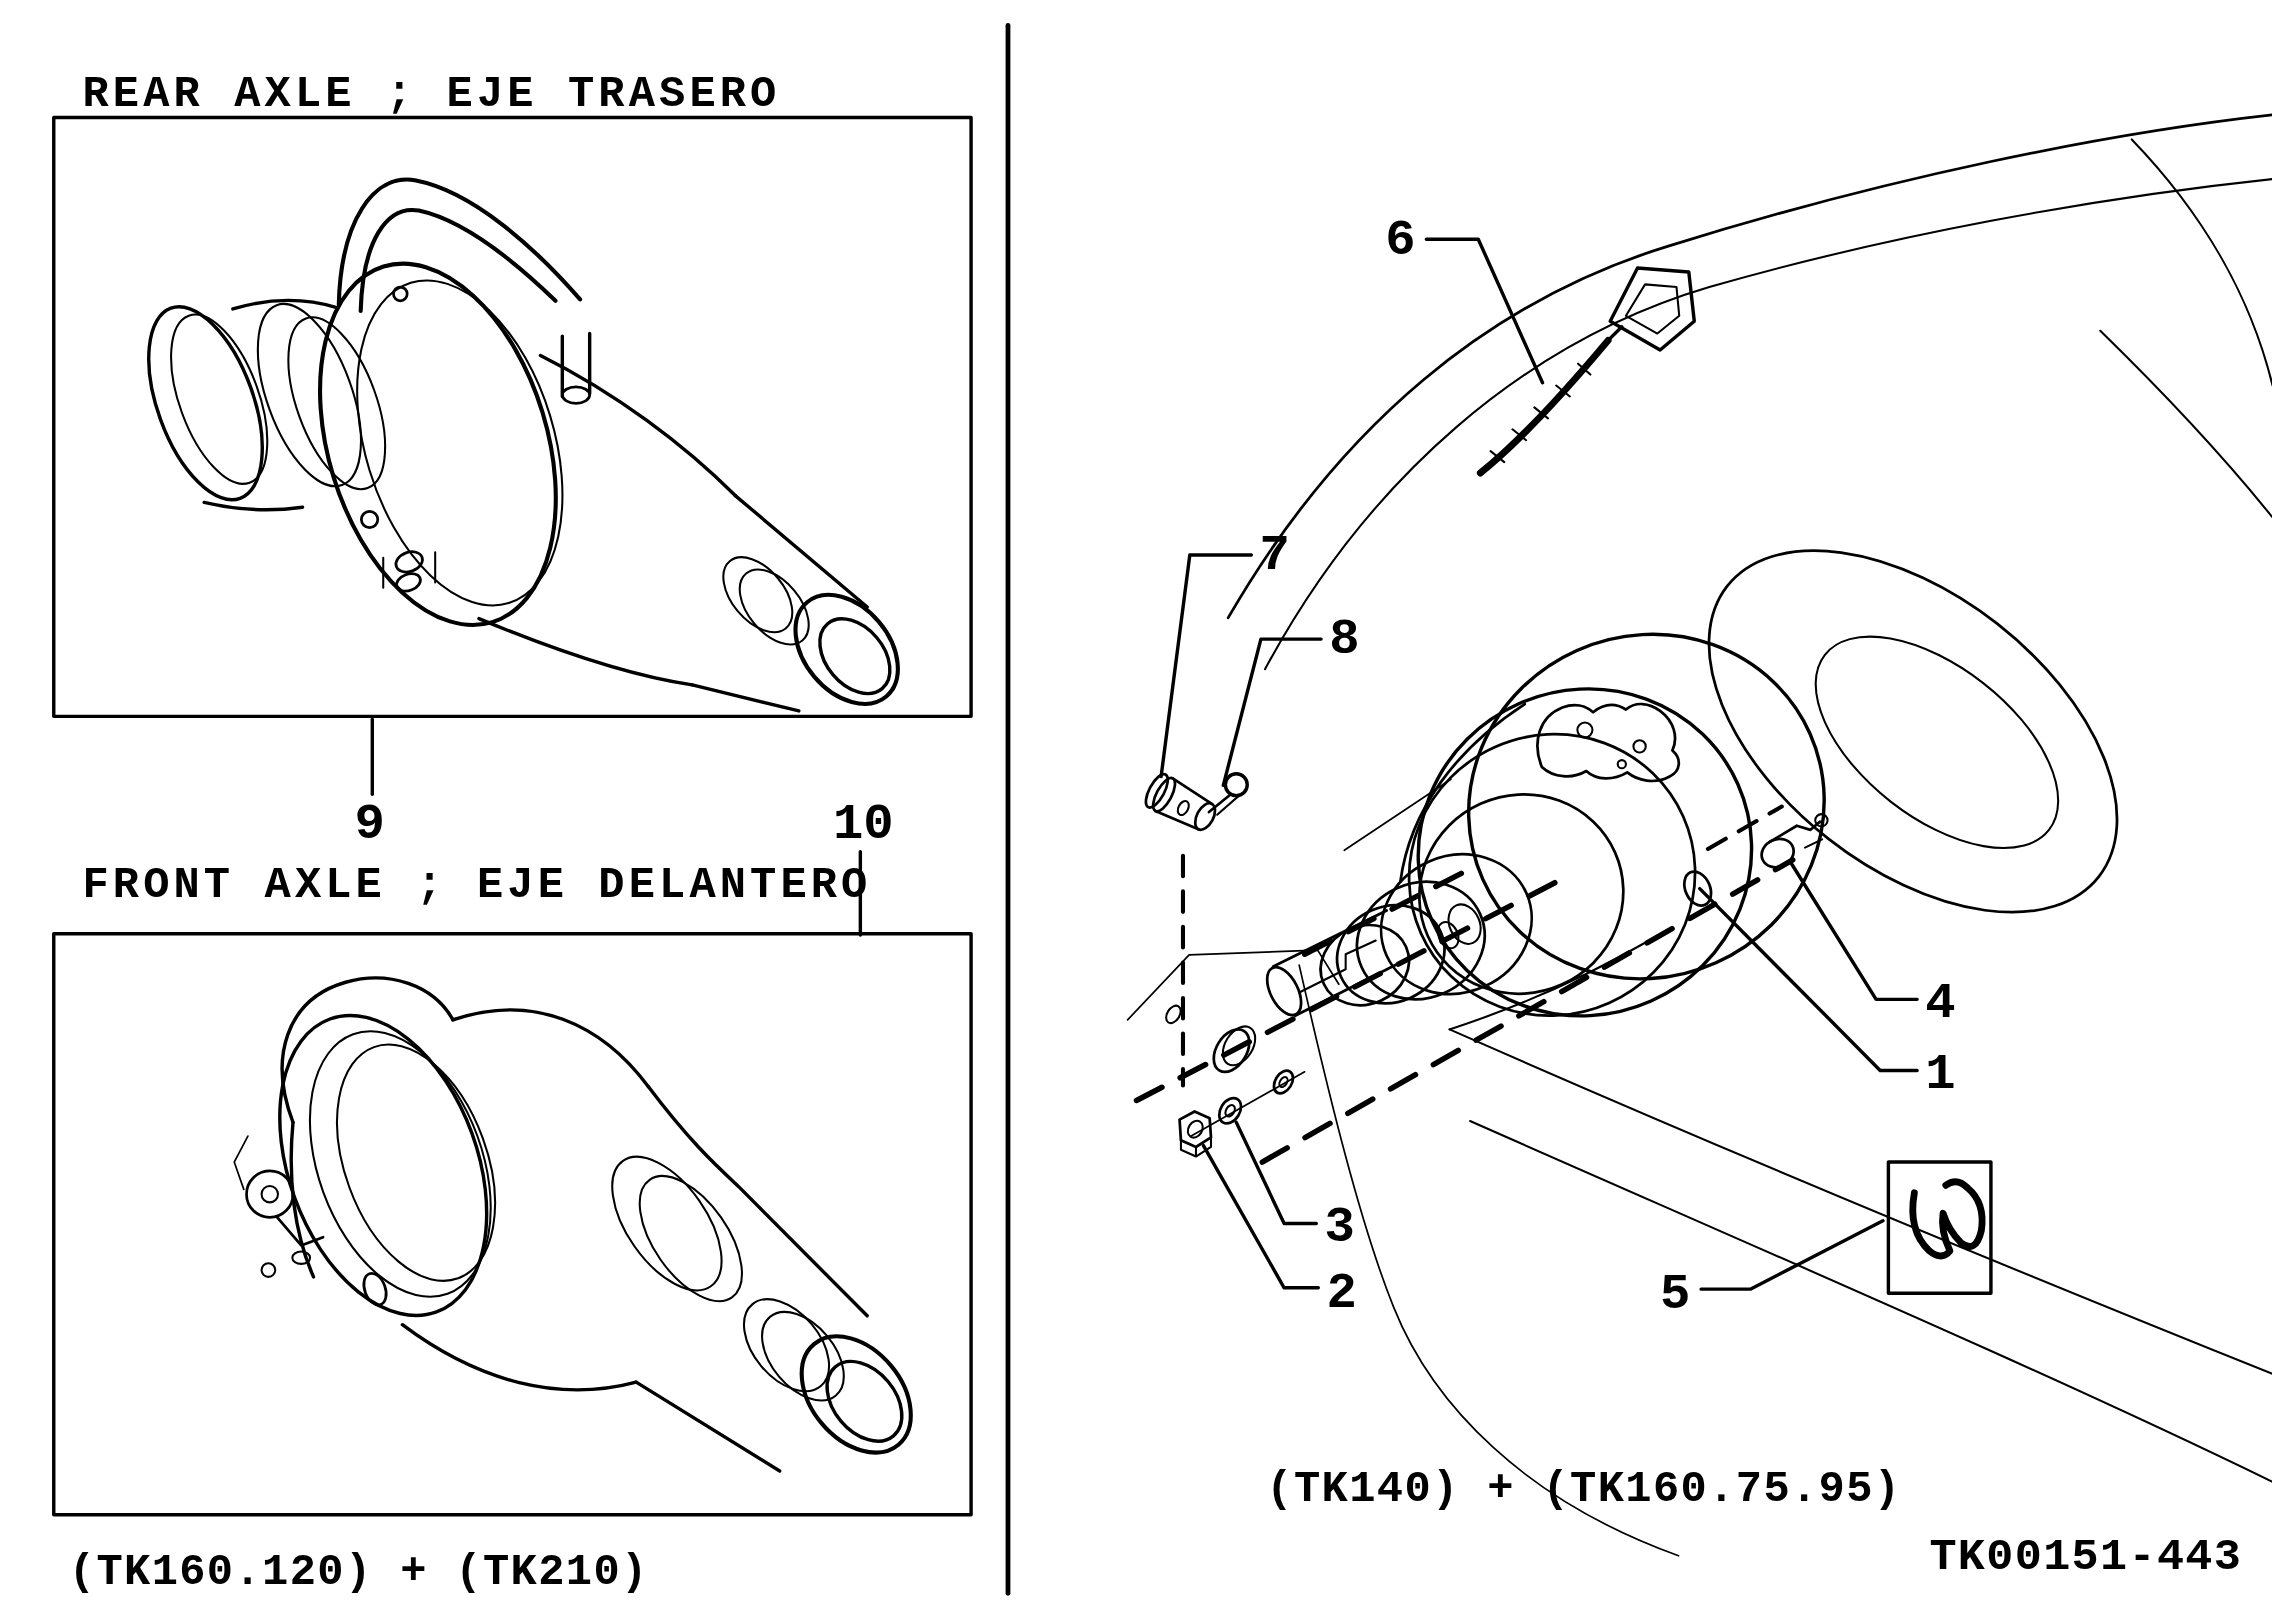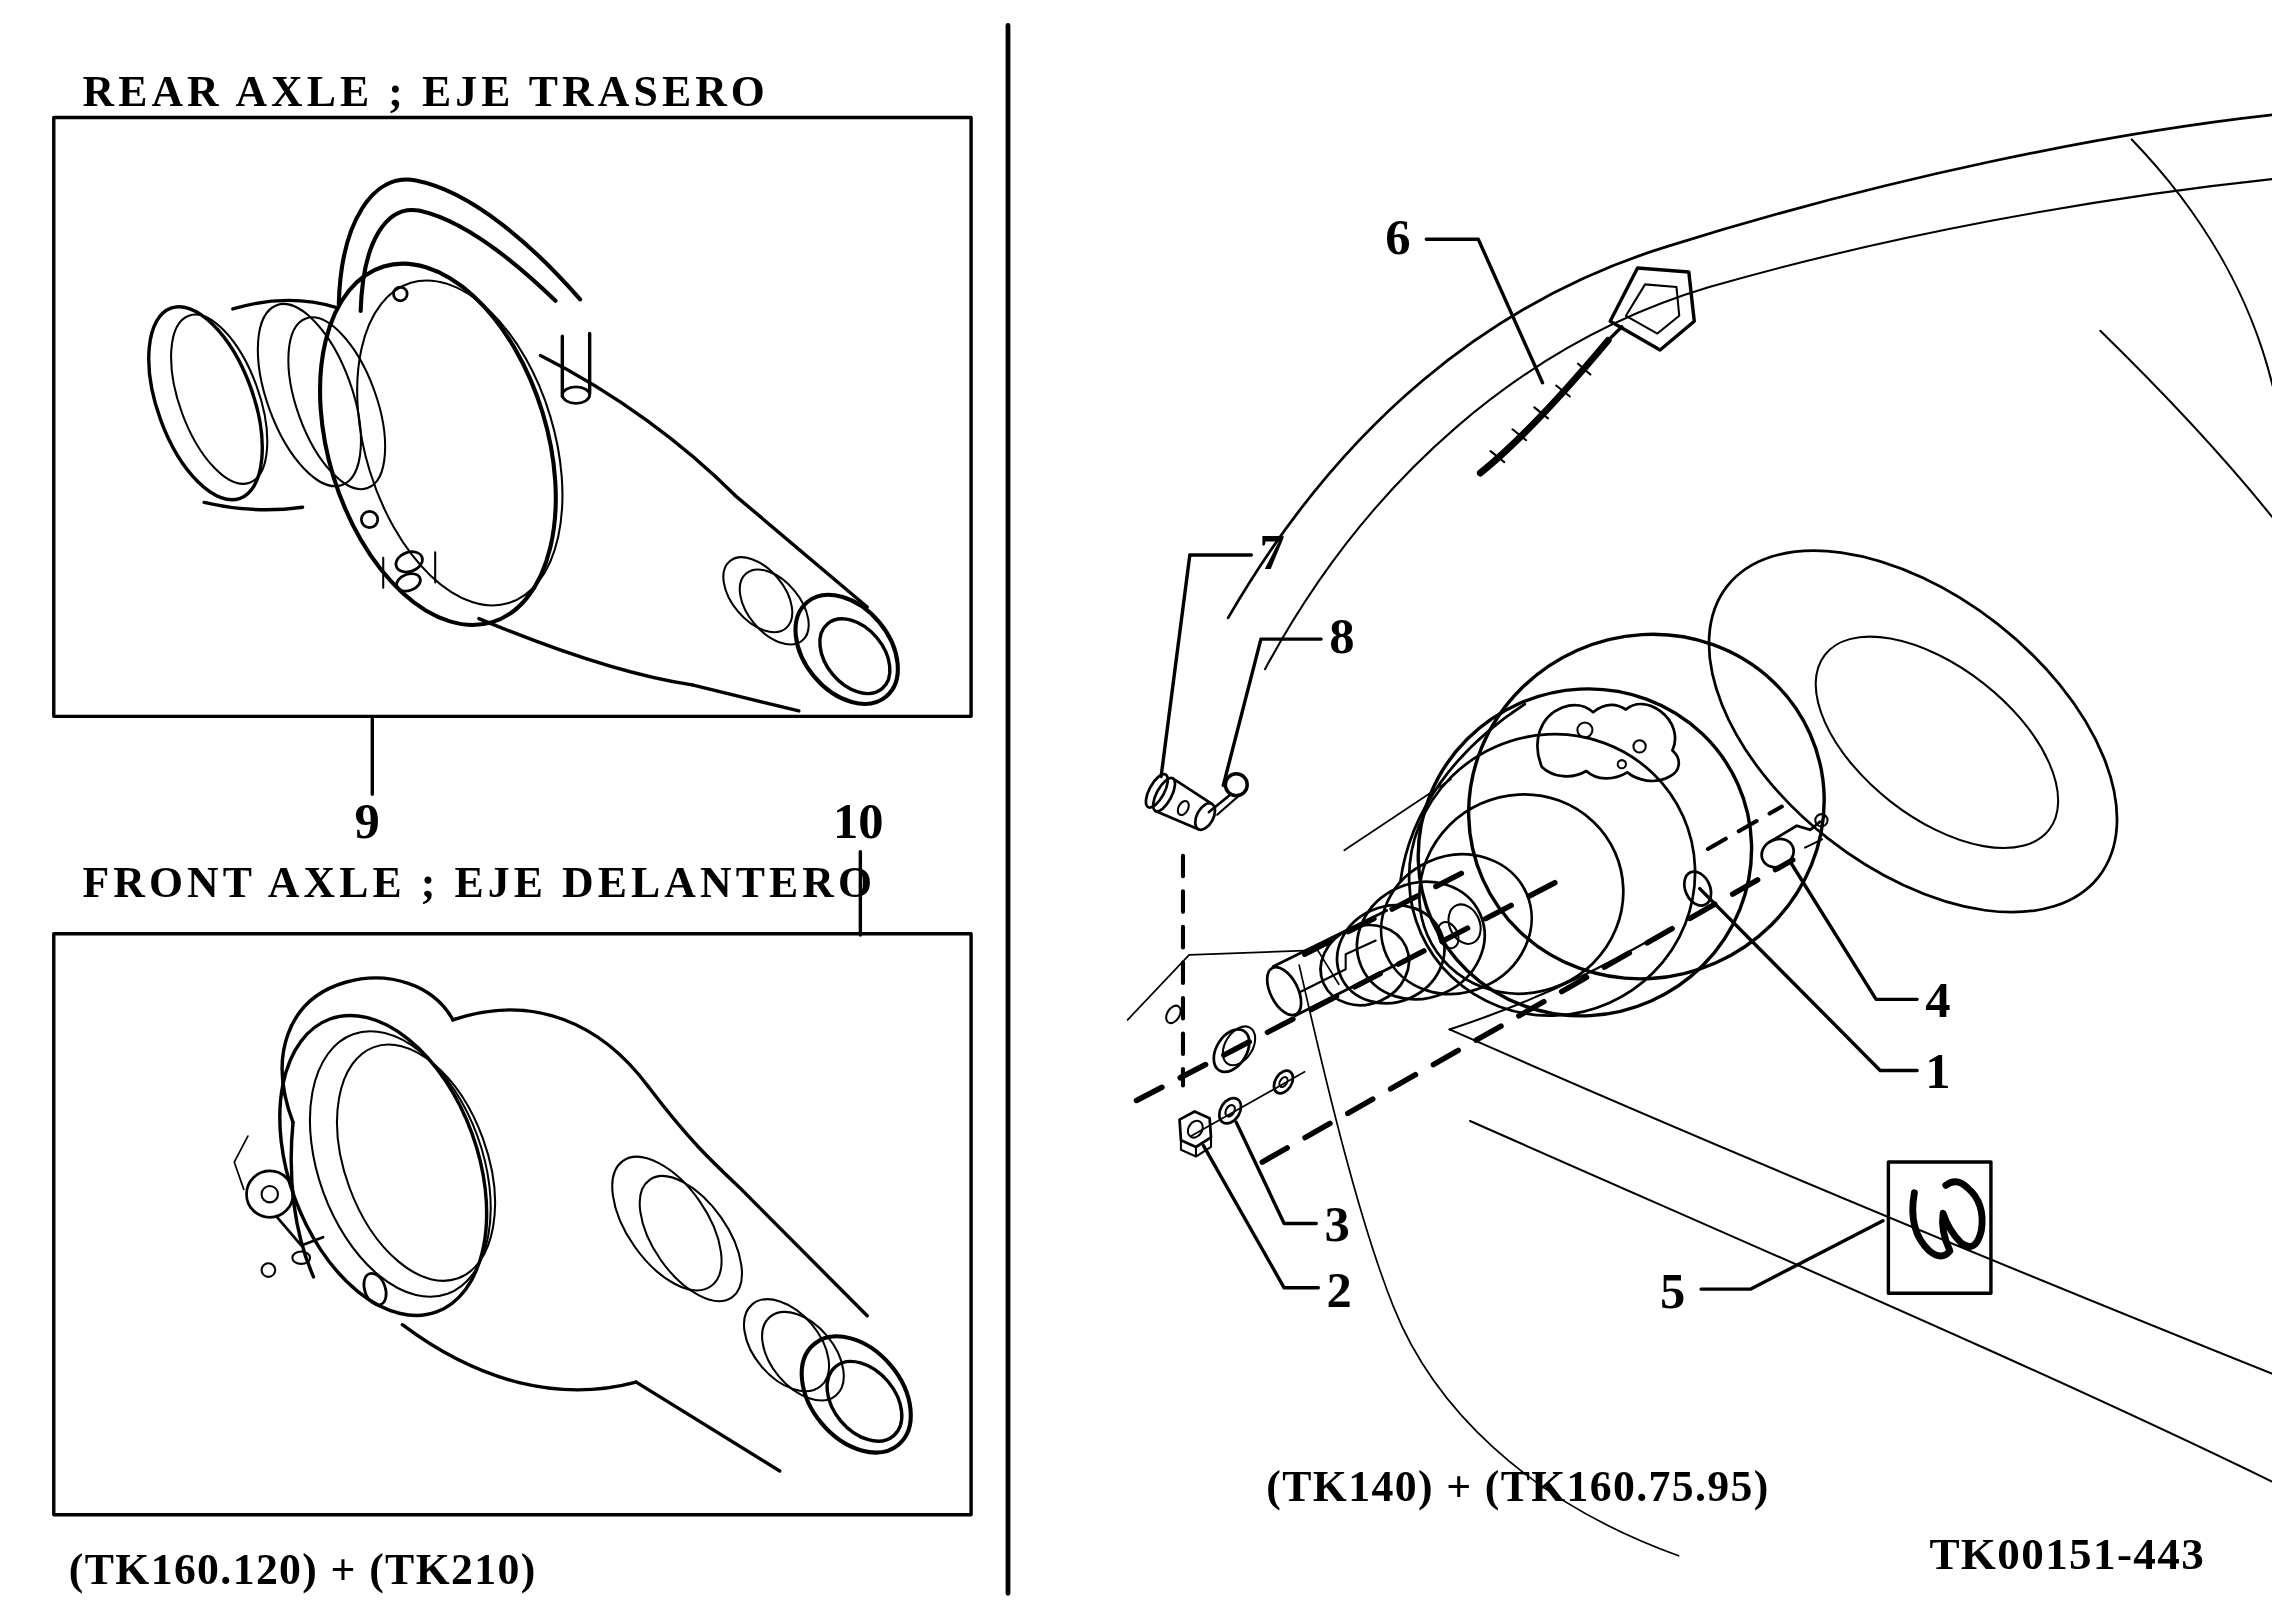--- a/index.html
+++ b/index.html
@@ -1,18 +1,18 @@
 <!DOCTYPE html>
 <html style="--ink: #000000; --paper: #ffffff;font-size:11px"><head>
 <meta charset="utf-8">
 <style>
   :root{ --ink:#000; --paper:#fff; }
   html,body{ margin:0; padding:0; background:var(--paper); }
   .page{ position:relative; width:2273px; height:1620px; background:var(--paper);
-         font-family:Liberation Serif, serif; }
+         font-family:Liberation Mono, monospace; }
   svg{ position:absolute; left:0; top:0; }
   .ink{ stroke:var(--ink); fill:none; stroke-linecap:round; stroke-linejoin:round; }
   .w2{ stroke-width:2.5; } .w3{ stroke-width:3; } .w4{ stroke-width:4; }
   .w5{ stroke-width:5; } .w6{ stroke-width:6; } .w8{ stroke-width:8; } .w10{ stroke-width:10; }
   .dashA{ stroke-dasharray:42 30; }
   .dashB{ stroke-dasharray:30 22; }
   text{ fill:var(--ink); stroke:none; }
   .title{ font-size:64px; font-weight:700; letter-spacing:6px; }
   .footer{ font-size:64px; font-weight:700; letter-spacing:2px; }
   .docnum{ font-size:66px; font-weight:700; letter-spacing:2px; }

